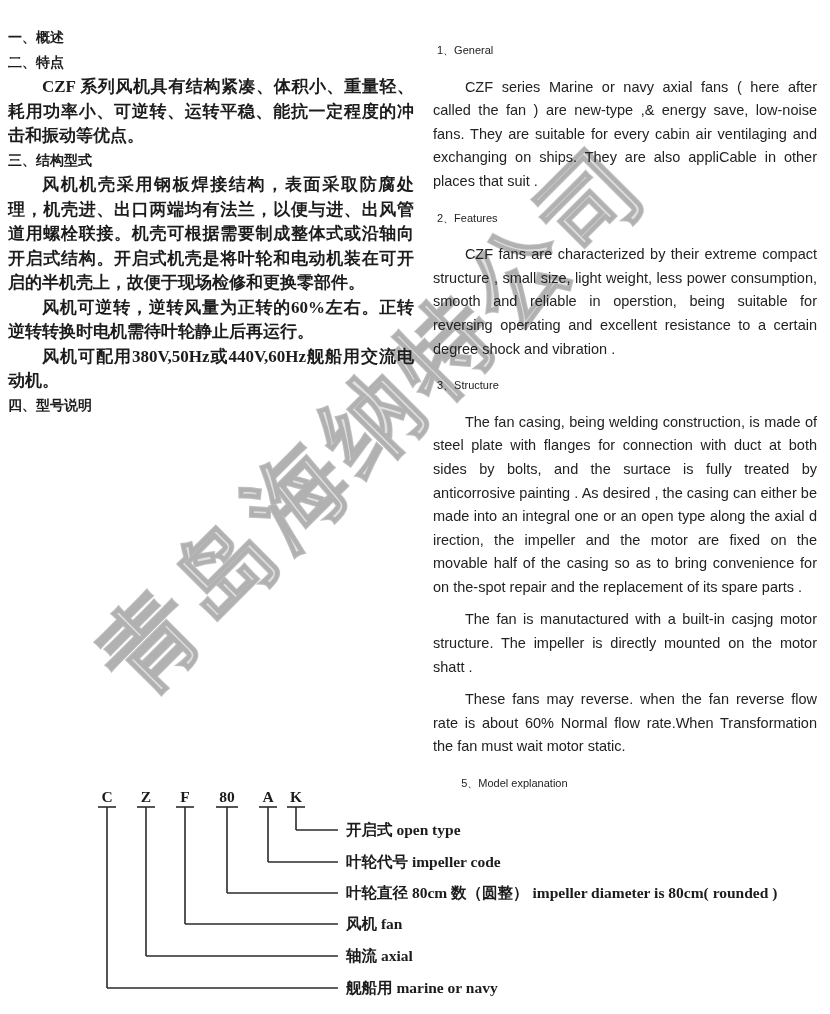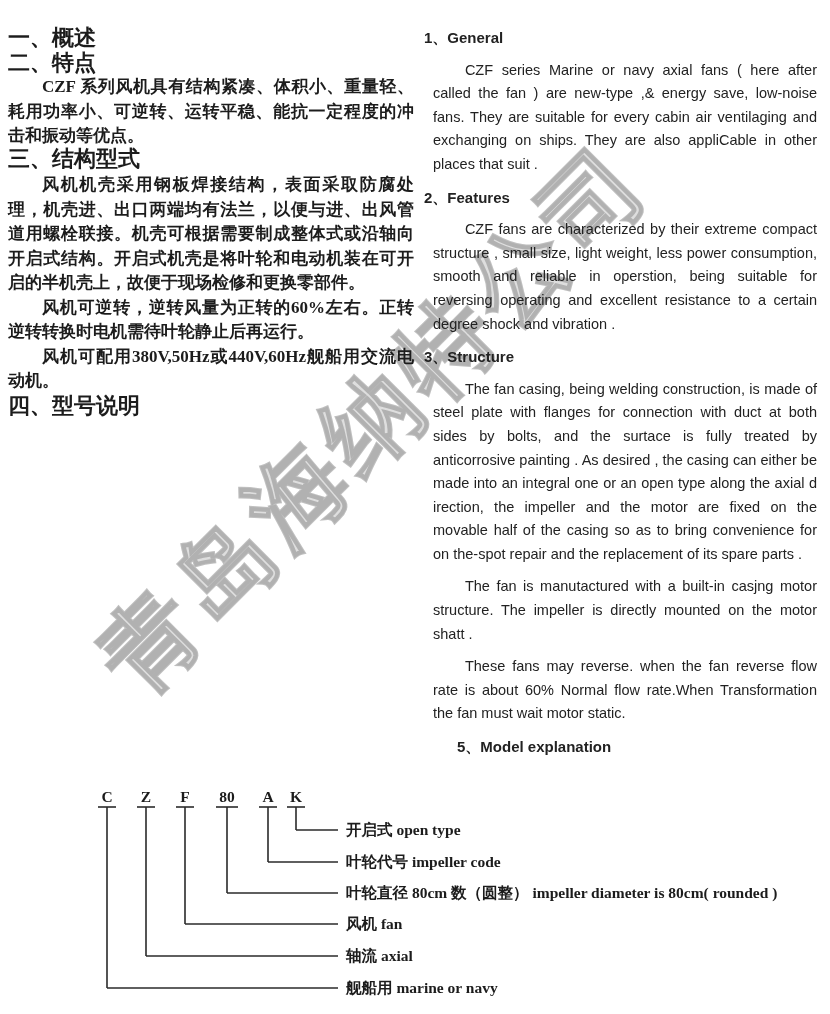--- a/index.html
+++ b/index.html
@@ -27,24 +27,24 @@
     transform:rotate(-45deg);
     transform-origin:50% 50%;
     pointer-events:none;
     user-select:none;
   }
   
   .col{position:absolute;top:26px;}
   .col-left{left:8px;width:406px;}
   .col-right{left:424px;width:402px;}
   .zh{font-family:"Liberation Serif", serif;font-weight:bold;font-size:17px;line-height:24.5px;text-align:justify;}
-  .zh h3{font-size:22px;margin:0;font-weight:bold;}
+  .zh h3{font-size:14px;margin:0;font-weight:bold;}
   .zh p{margin:0;text-indent:2em;}
   .en{font-family:"Liberation Sans", sans-serif;font-size:14.5px;line-height:23.6px;text-align:justify;color:#222;}
-  .en h3{font-size:15px;margin:0;font-weight:bold;}
+  .en h3{font-size:11px;margin:13px;font-weight:normal;}
   .en p{margin:9px;text-indent:2.2em;}
   
   .m2{margin-top:2px;}  .m4{margin-top:4px;}  .m9{margin-top:9px;}
   .m14{margin-top:14px;}.m16{margin-top:16px;}.m22{margin-top:22px;}
   .m25{margin-top:25px;}.m28{margin-top:28px;}.m30{margin-top:30px;}.m51{margin-top:51px;font-family:Liberation Mono, monospace;}.m56{margin-top:56px;}
   .h4-left{margin-top:3px;}
   .h4-right{margin-top:4px;text-indent:2.2em;}
   
   .diagram{position:absolute;left:0;top:780px;width:830px;height:234px;}
   .diagram svg{display:block;}

